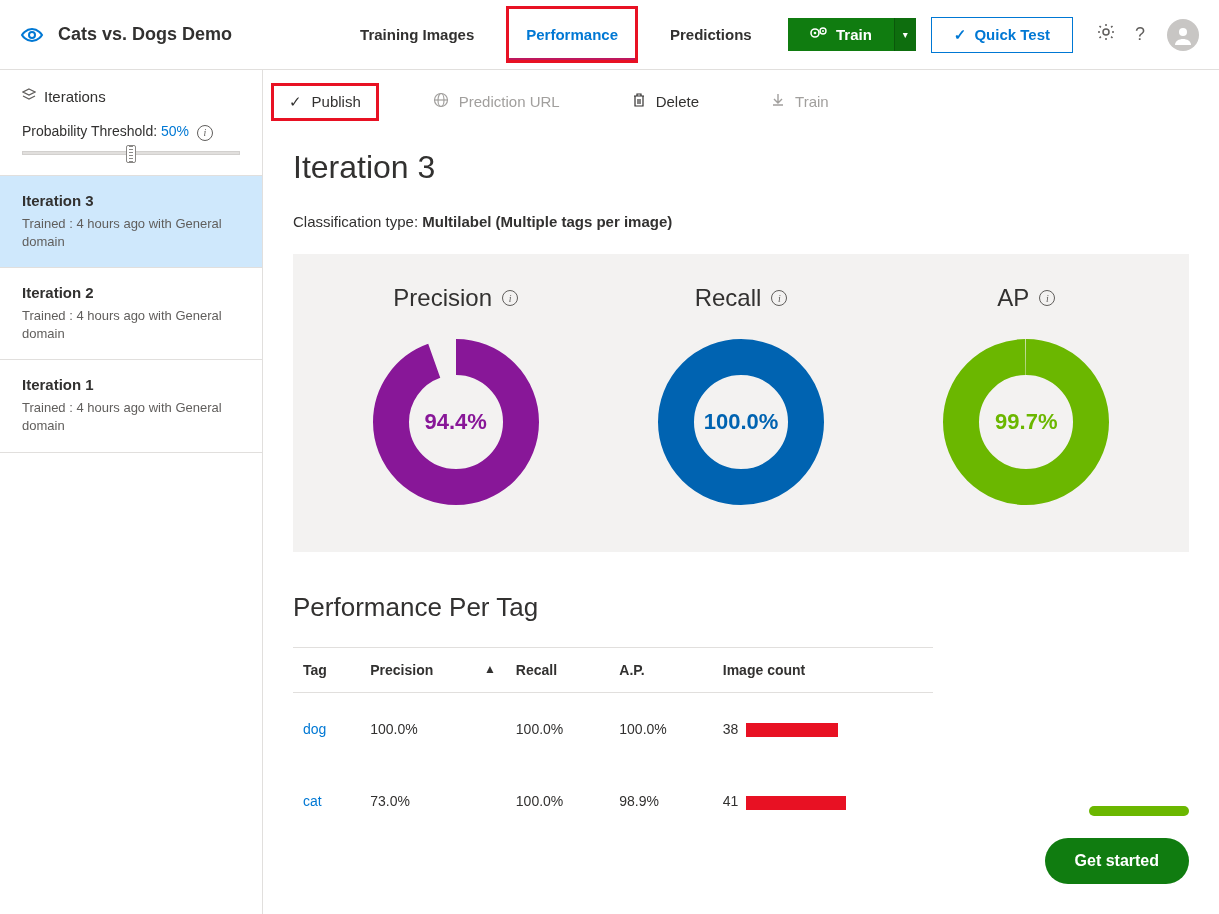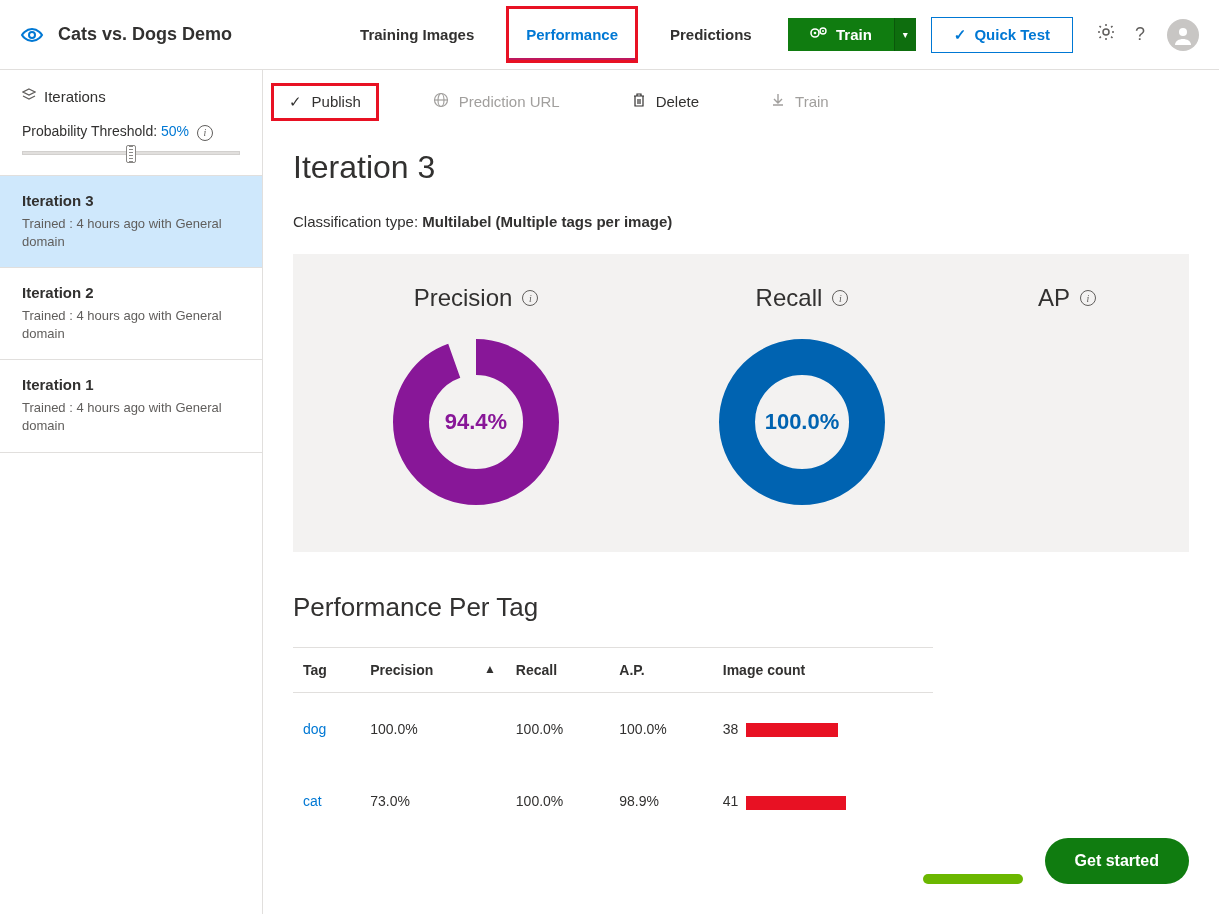--- a/index.html
+++ b/index.html
@@ -61,21 +61,21 @@
   
   h2.section-title { font-size:26px; font-weight:400; margin: 40px 0 24px;}
   
   table.perf-table { width: 640px; border-collapse:collapse; font-size:14px;}
   table.perf-table thead th { text-align:left; font-weight:600; padding:14px 10px; border-top:1px solid #e1dfdd; border-bottom:1px solid #e1dfdd;}
   table.perf-table thead th .sort-icon{ float:right; font-size:12px;}
   table.perf-table tbody td { padding:28px 10px;}
   table.perf-table tbody .tag-link { color:#0078d4; cursor:pointer;}
   .bar-red { display:inline-block; background:#e81123; height:14px; vertical-align:middle; margin-left:8px;}
   
-  .fab-wrap { position:absolute; right:30px; bottom:30px; display:flex; flex-direction:row; align-items:flex-end; gap:22px;}
+  .fab-wrap { position:absolute; right:30px; bottom:30px; display:flex; flex-direction:column; align-items:flex-end; gap:22px;}
   .fab-pill { width:100px; height:10px; border-radius:6px; background:#6bb700;}
   .get-started { background:#107c10; color:#fff; border:none; border-radius:26px; padding:14px 30px; font-size:16px; font-weight:600; cursor:pointer;}
 </style>
 </head>
 <body>
 
 <div class="header">
   <span class="logo-eye">
     <svg width="24" height="24" viewBox="0 0 24 24" fill="none" stroke="#0078d4" stroke-width="2">
         <path d="M2 12s3.5-6 10-6 10 6 10 6-3.5 6-10 6S2 12 2 12z"></path>
@@ -225,20 +225,27 @@
                 <circle id="arc-recall" cx="90" cy="90" r="65" fill="none" stroke-width="36" stroke="#0063b1" stroke-dasharray="408.4070449666731 408.4070449666731"></circle>
               </svg>
             <div class="donut-label" style="color:#0063b1">100.0%</div>
           </div>
         </div>
         <div class="metric">
           <div class="metric-title">
               <span>AP</span>
               <span class="info-icon">i</span>
             </div>
+          <div class="donut-wrap">
+            <svg width="180" height="180" viewBox="0 0 180 180">
+                <circle cx="90" cy="90" r="65" fill="none" stroke="#f3f2f1" stroke-width="36"></circle>
+                <circle id="arc-ap" cx="90" cy="90" r="65" fill="none" stroke-width="36" stroke="#6bb700" stroke-dasharray="407.18182383177304 408.4070449666731"></circle>
+              </svg>
+            <div class="donut-label green">99.7%</div>
+          </div>
         </div>
       </div>
 
       <h2 class="section-title">Performance Per Tag</h2>
       <table class="perf-table">
         <thead>
             <tr>
           <th>Tag</th>
           <th><span>Precision</span><span class="sort-icon">▲</span></th>
           <th>Recall</th>

